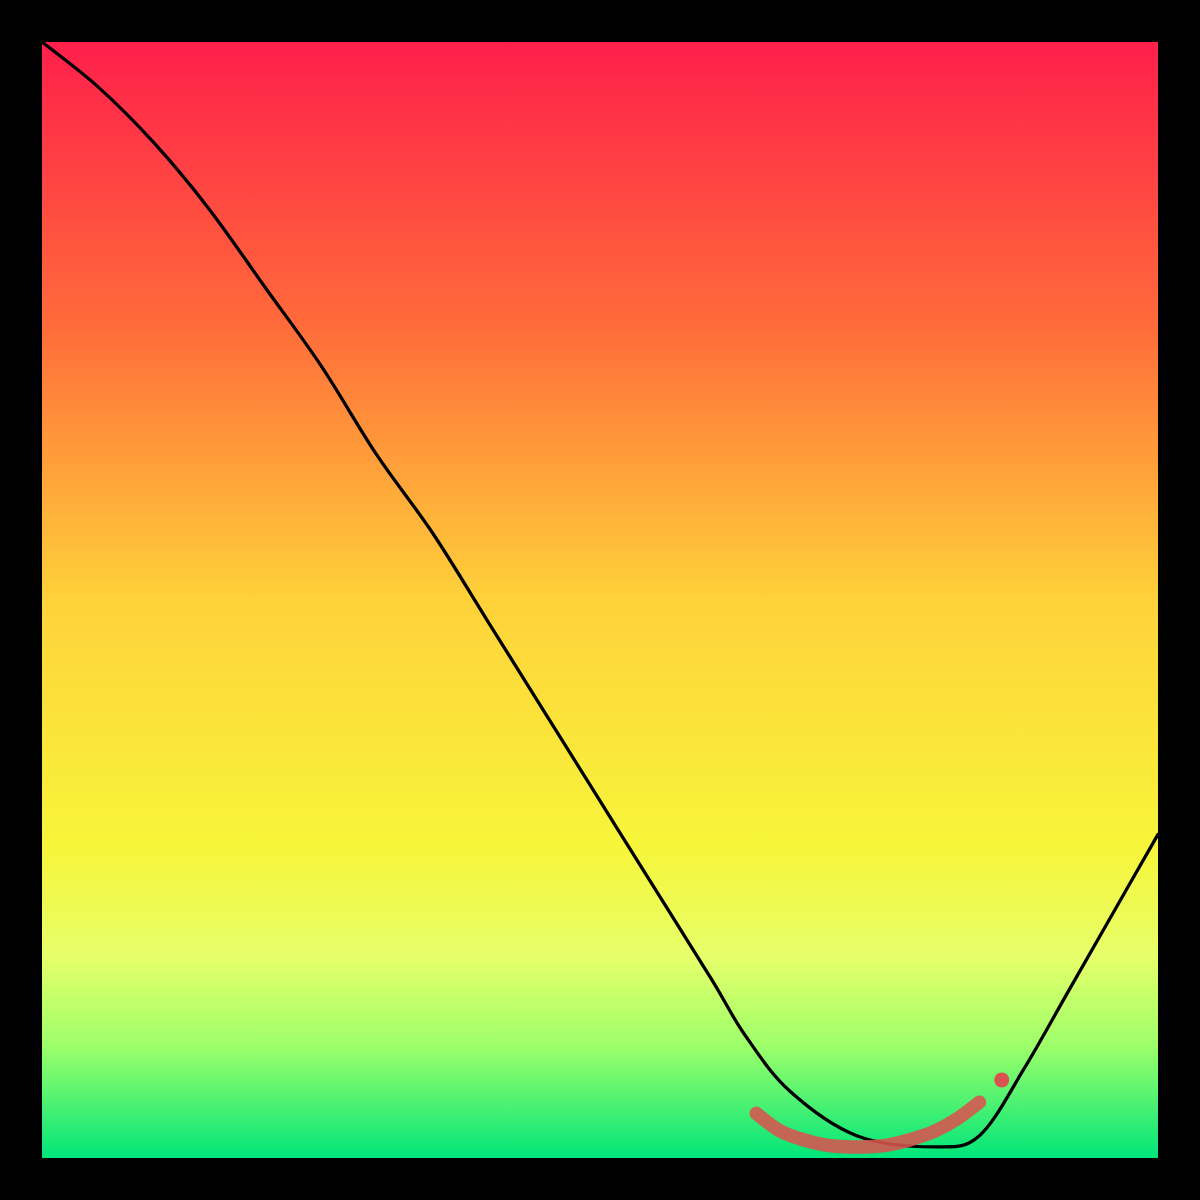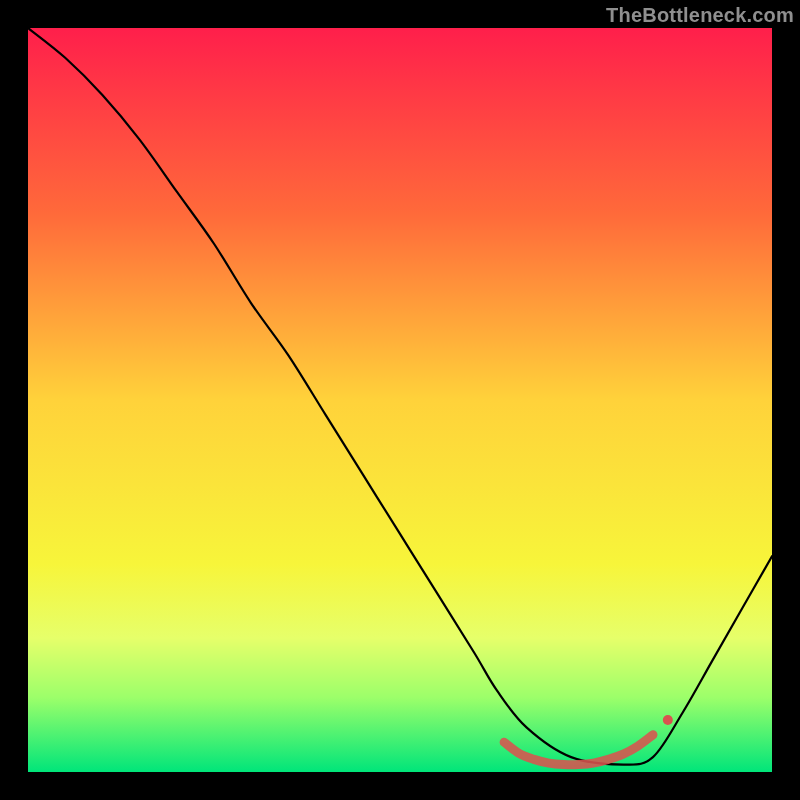--- a/index.html
+++ b/index.html
@@ -34,21 +34,20 @@
     font-size: 20px;
     font-weight: 600;
     color: #8f8f8f;
     letter-spacing: 0.2px;
   }
 </style>
 </head>
 <body>
 
 <div class="frame">
-  <div class="watermark">TheBottleneck.com</div>
   <div class="plot">
     <svg id="chart-svg" width="744" height="744" viewBox="0 0 744 744">
       <defs>
         <linearGradient id="bg-grad" x1="0" y1="0" x2="0" y2="1">
             <stop offset="0.0%" stop-color="#ff1f4b"></stop>
             <stop offset="25.0%" stop-color="#ff6a3a"></stop>
             <stop offset="50.0%" stop-color="#ffd23a"></stop>
             <stop offset="72.0%" stop-color="#f7f53a"></stop>
             <stop offset="82.0%" stop-color="#e6ff6a"></stop>
             <stop offset="90.0%" stop-color="#9cff6a"></stop>

